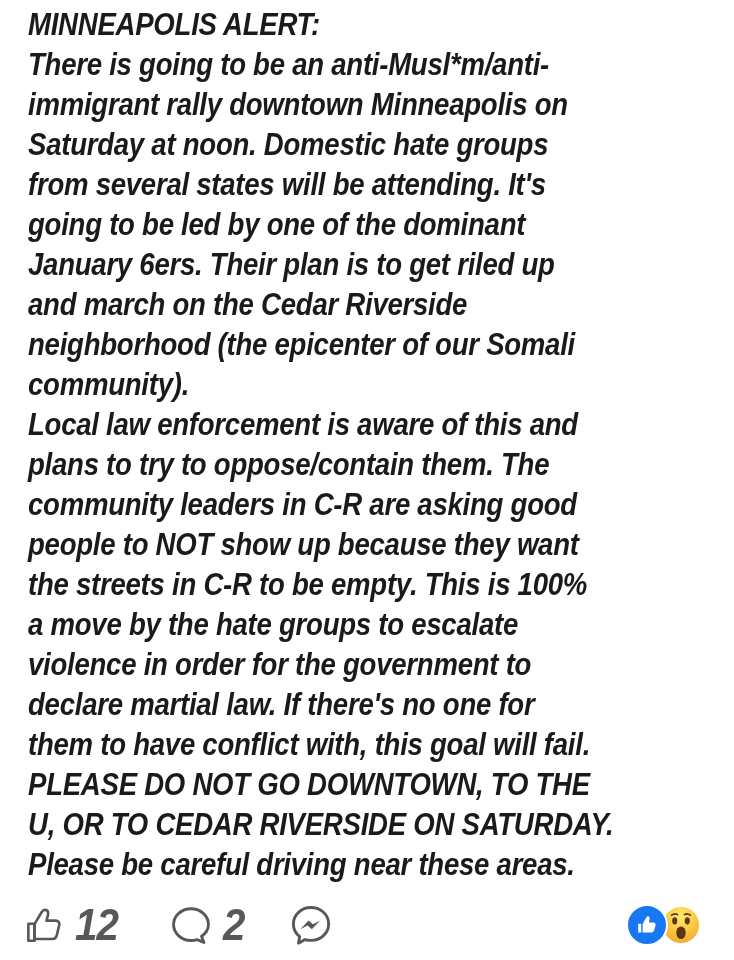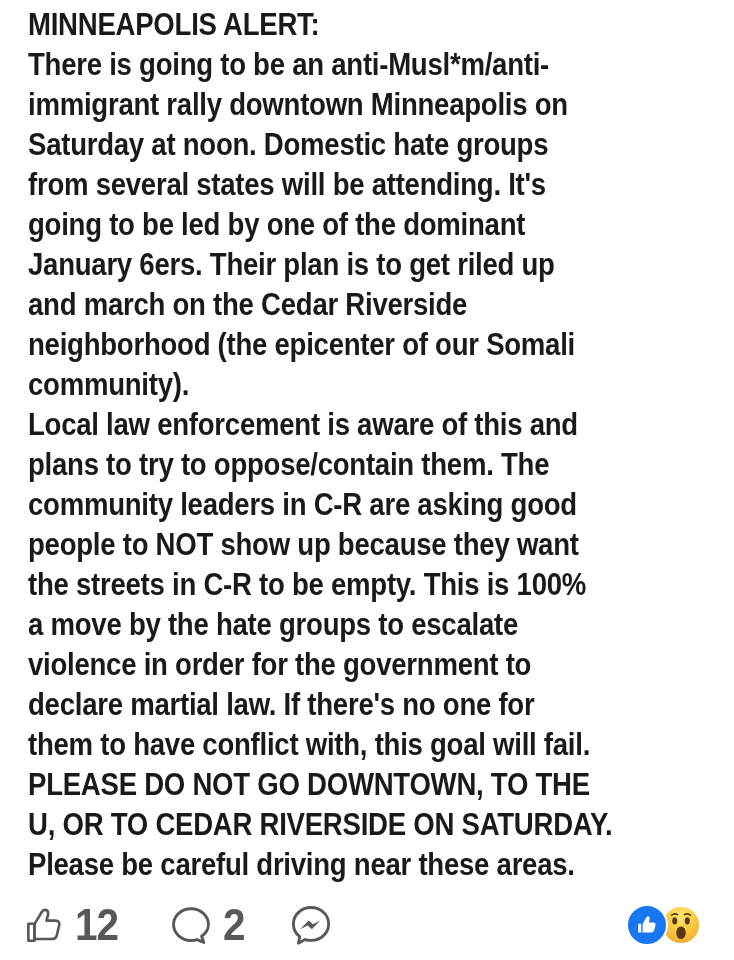--- a/index.html
+++ b/index.html
@@ -9,20 +9,21 @@
     width: 734px;
     height: 960px;
     overflow: hidden;
     font-family: "Liberation Sans", sans-serif;
   }
   .post-card {
     width: 734px;
     height: 910px;
     background: var(--background, #ffffff);
     position: relative;
+    font-style: italic;
   }
   .post-text {
     padding: 5px 20px 0 28px;
   }
   .post-text .line {
     font-size: 31px;
     font-weight: 700;
     line-height: 40px;
     height: 40px;
     color: var(--text, #1a1a1a);

